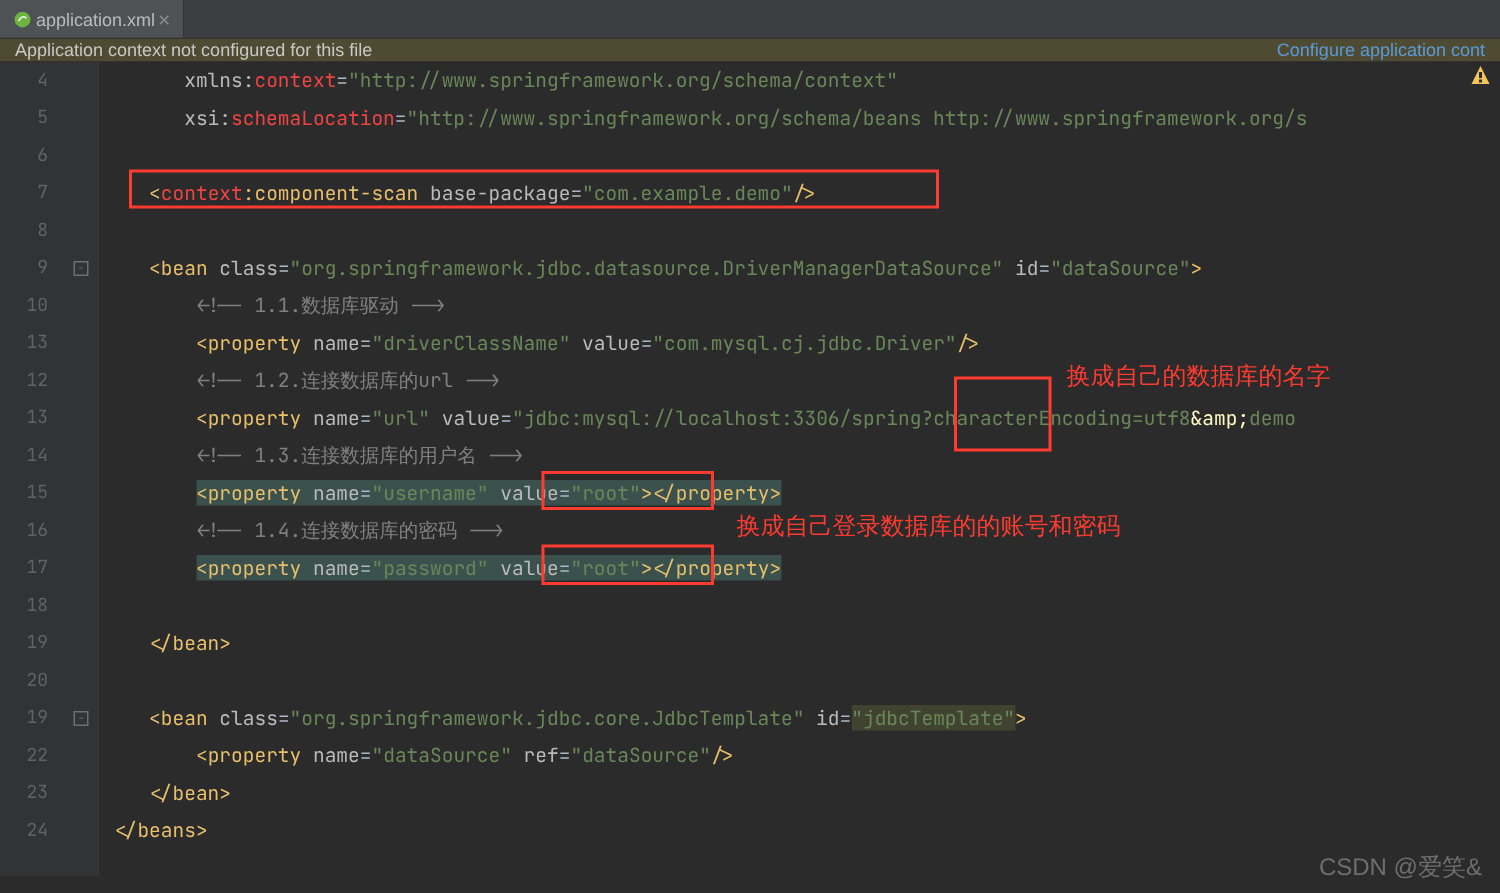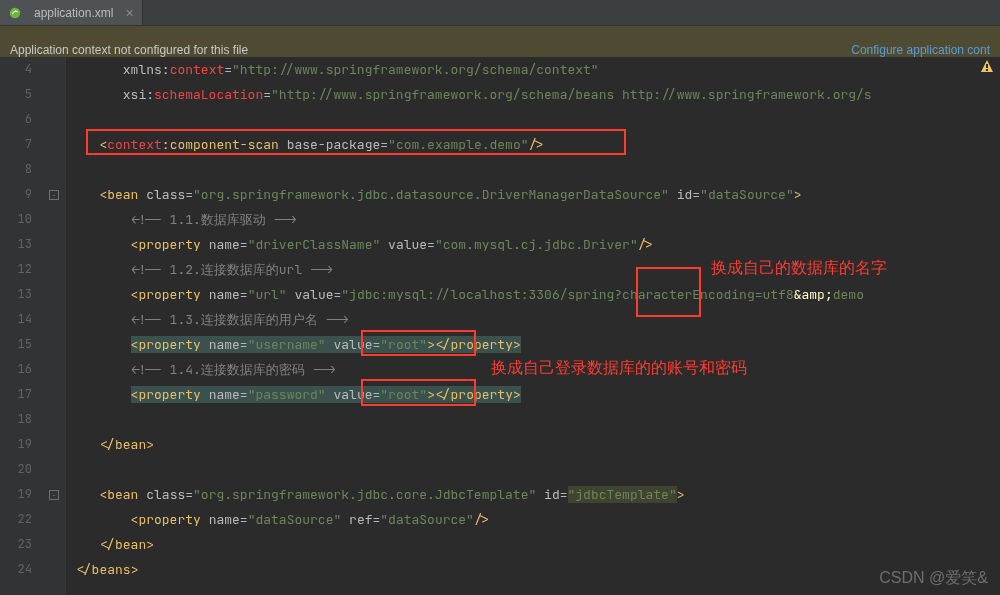--- a/index.html
+++ b/index.html
@@ -18,33 +18,33 @@
     height: 26px;
     display: flex;
     align-items: stretch;
     border-bottom: 1px solid #323232;
   }
   .tab {
     background: #4e5254;
     display: flex;
     align-items: center;
     padding: 0 8px;
-    gap: 12px;
+    gap: 2px;
     border-right: 1px solid #323232;
     color: #bbbbbb;
     font-size: 12px;
     font-family: -apple-system, "Segoe UI", sans-serif;
   }
   .tab-icon { width: 14px; height: 14px; }
   .tab-close { color: #8a8a8a; font-size: 14px; cursor: pointer; }
   .notice-bar {
     background: #4f4b32;
-    height: 31px;
-    display: flex;
-    align-items: flex-end;
+    height: 15px;
+    display: flex;
+    align-items: flex-start;
     justify-content: space-between;
     padding: 0 10px;
     font-family: -apple-system, "Segoe UI", sans-serif;
     font-size: 12px;
   }
   .notice-text { color: #c8c8c8; }
   .notice-link { color: #5b9bd5; cursor: pointer; margin-left: 28px; }
   .editor {
     display: flex;
     background: #2b2b2b;

